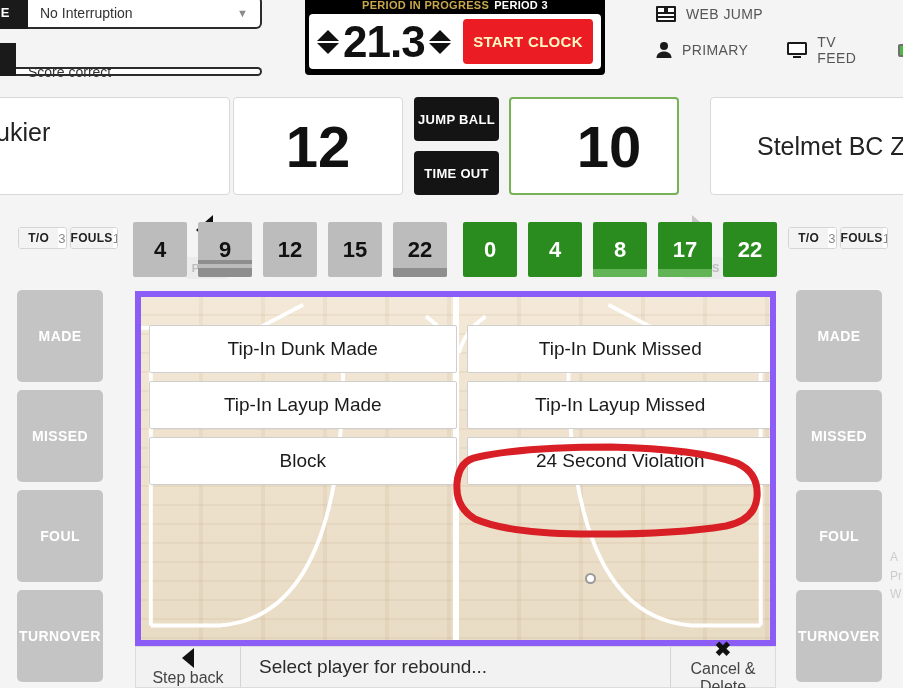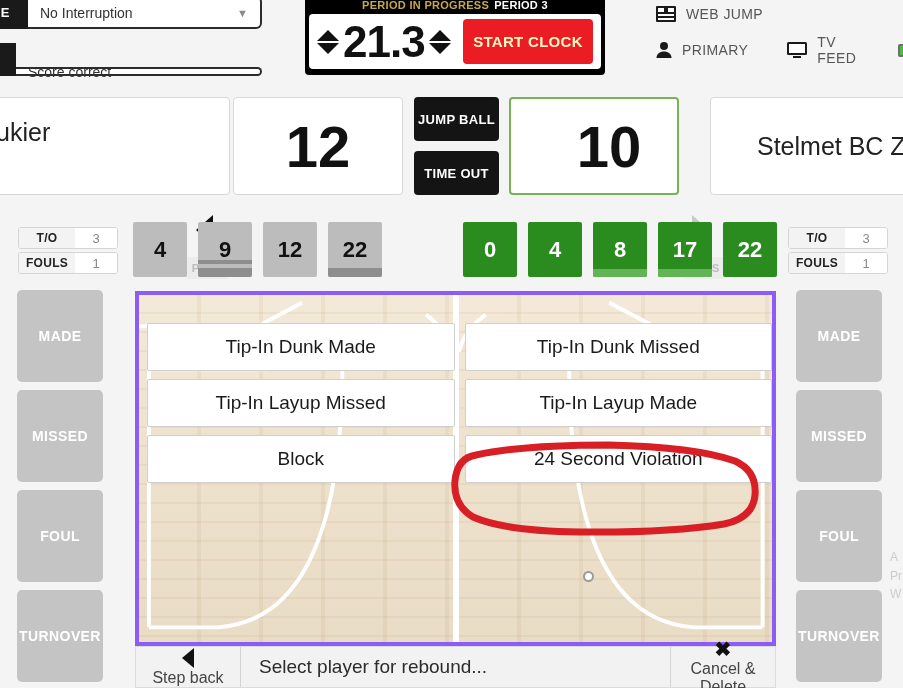--- a/index.html
+++ b/index.html
@@ -121,21 +121,21 @@
     font-size: 13px; font-weight: bold; letter-spacing: .3px;
     border: none; border-radius: 4px; cursor: pointer;
     display: flex; align-items: center; justify-content: center;
   }
   .midbtn + .midbtn { margin-top: 10px; }
 
   
   .playerrow { position: absolute; left: 0; top: 222px; width: 903px; height: 62px; }
   .tofouls {
     position: absolute; top: 5px; width: 100px;
-    display: flex; flex-direction: column; gap: 3px;
+    display: flex; flex-direction: row; gap: 3px;
   }
   .tf-l { left: 18px; }
   .tf-r { left: 788px; }
   .tf-line {
     display: flex; height: 22px; border: 1px solid #d5d5d5; border-radius: 3px;
     background: #fff; overflow: hidden;
   }
   .tf-key {
     width: 56px; background: #f3f3f3; color: #222; font-size: 12px; font-weight: bold;
     display: flex; align-items: center; justify-content: center; letter-spacing: .3px;
@@ -166,21 +166,21 @@
   .sidebtn {
     width: 86px; height: 92px; background: #c4c4c4; color: #fff;
     font-size: 14px; font-weight: bold; letter-spacing: .4px;
     border: none; border-radius: 5px; cursor: pointer;
     display: flex; align-items: center; justify-content: center;
   }
 
   
   .courtpanel {
     position: absolute; left: 135px; top: 291px; width: 641px; height: 355px;
-    background: #fff; border: 4px solid #8b5cf6; overflow: hidden;
+    background: #fff; border: 6px solid #8b5cf6; overflow: hidden;
   }
   .court-halves { position: absolute; inset: 0; display: flex; gap: 6px; }
   .court-half { position: relative; flex: 1; overflow: hidden; background: #eee2ce; }
   .court-half::before {
     content: ""; position: absolute; inset: 0;
     background:
       repeating-linear-gradient(to bottom,
         rgba(255,255,255,0.00) 0px, rgba(255,255,255,0.00) 17px,
         rgba(170,140,100,0.10) 17px, rgba(170,140,100,0.10) 19px),
       repeating-linear-gradient(to right,
@@ -348,20 +348,23 @@
         <button class="pbtn home">
           <span>4</span>
         </button>
         <button class="pbtn home">
           <span>9</span>
           <div class="pbar" style="top: 38px; height: 4px;"></div>
           <div class="pbar" style="top: 46px; height: 9px;"></div>
         </button>
         <button class="pbtn home">
           <span>12</span>
+        </button>
+        <button class="pbtn home">
+          <span>15</span>
         </button>
         <button class="pbtn home">
           <span>22</span>
           <div class="pbar" style="top: 46px; height: 9px;"></div>
         </button>
       </div>
     <div class="pgroup pg-r" id="away-players">
         <button class="pbtn away">
           <span>0</span>
         </button>
@@ -442,22 +445,22 @@
           <path d="M27 20 Q5 36 0 58" fill="none" stroke="#ffffff" stroke-width="4"></path>
         </svg>
       </div>
     </div>
 
     <div class="shotmark"></div>
 
     <div class="actiongrid" id="action-grid">
         <button class="actbtn">Tip-In Dunk Made</button>
         <button class="actbtn">Tip-In Dunk Missed</button>
+        <button class="actbtn">Tip-In Layup Made</button>
         <button class="actbtn">Tip-In Layup Missed</button>
-        <button class="actbtn">Tip-In Layup Made</button>
         <button class="actbtn">Block</button>
         <button class="actbtn">24 Second Violation</button>
       </div>
 
     <svg class="annotation" viewBox="0 0 641 355">
       <path d="M337 160 Q318 163 316 186 Q314 210 334 222 Q366 236 440 237
                Q530 238 585 229 Q614 223 616 200 Q618 176 596 166
                Q556 152 470 150 Q383 150 337 160 Z" fill="none" stroke="#d81f26" stroke-width="7" stroke-linecap="round" stroke-linejoin="round"></path>
     </svg>
   </div>

